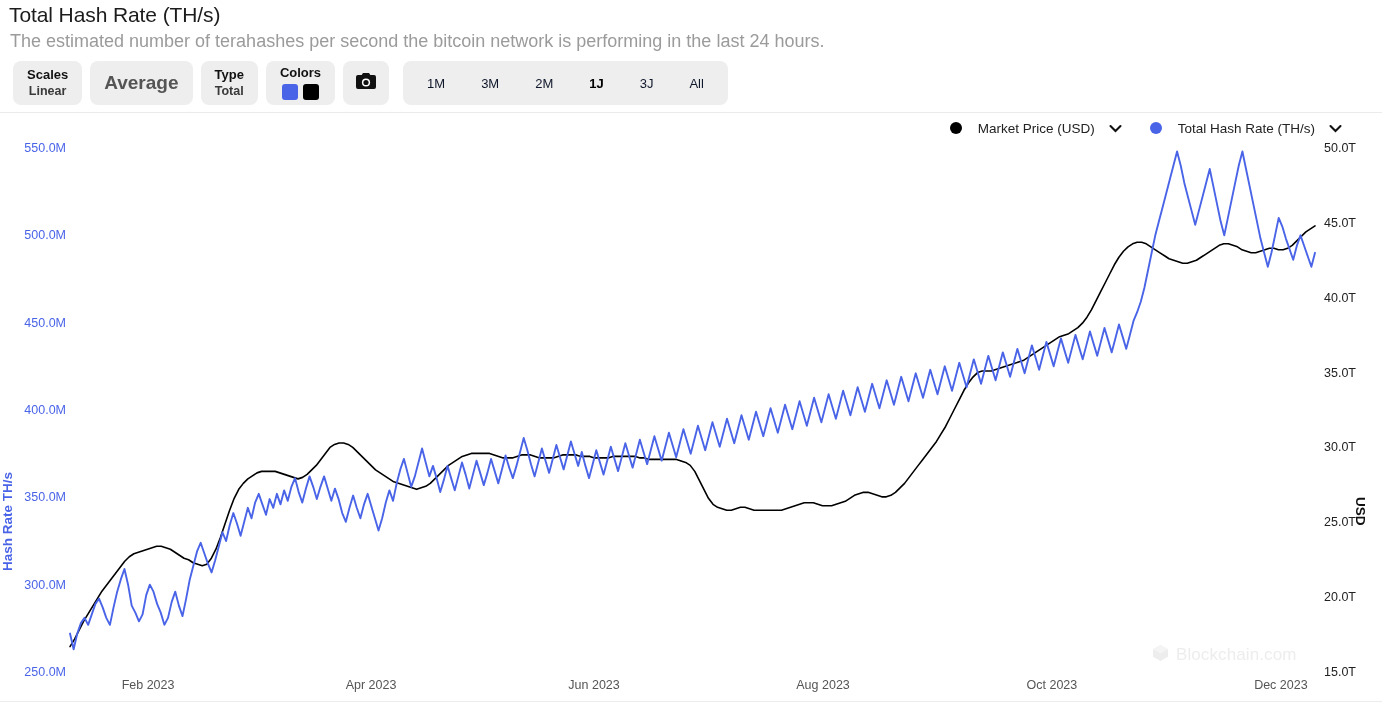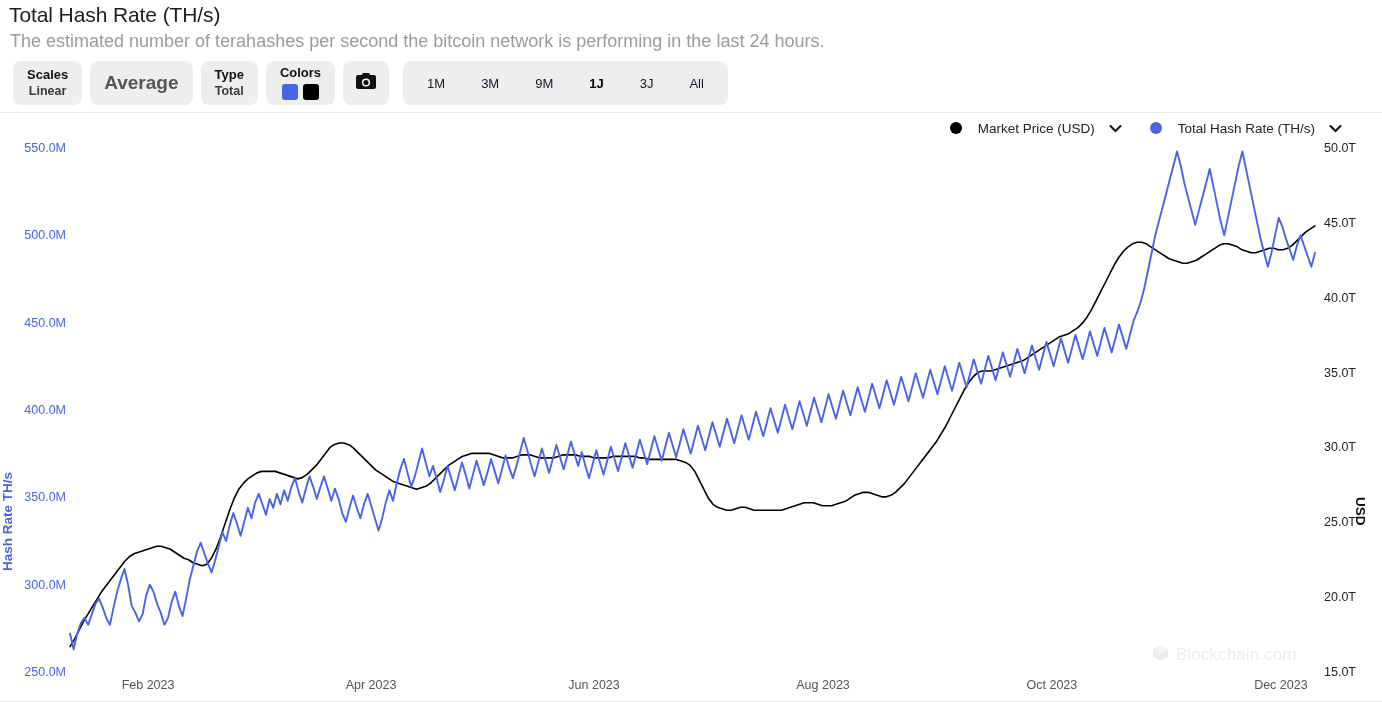--- a/index.html
+++ b/index.html
@@ -134,21 +134,21 @@
           <path d="M8 1h6l1.3 2H19a2 2 0 0 1 2 2v10a2 2 0 0 1-2 2H3a2 2 0 0 1-2-2V5a2 2 0 0 1 2-2h3.7L8 1z" fill="#111"></path>
           <circle cx="11" cy="10.5" r="4.1" fill="#fff"></circle>
           <circle cx="11" cy="10.5" r="2.6" fill="#111"></circle>
         </svg>
       </span>
     </button>
 
     <div class="range-group" id="range-group">
         <button class="rbtn">1M</button>
         <button class="rbtn">3M</button>
-        <button class="rbtn">9M</button>
+        <button class="rbtn">2M</button>
         <button class="rbtn active">1J</button>
         <button class="rbtn">3J</button>
         <button class="rbtn">All</button>
       </div>
   </div>
 
   <div class="hr-line"></div>
 
   <div class="legend" id="legend">
       <div class="leg-item">

